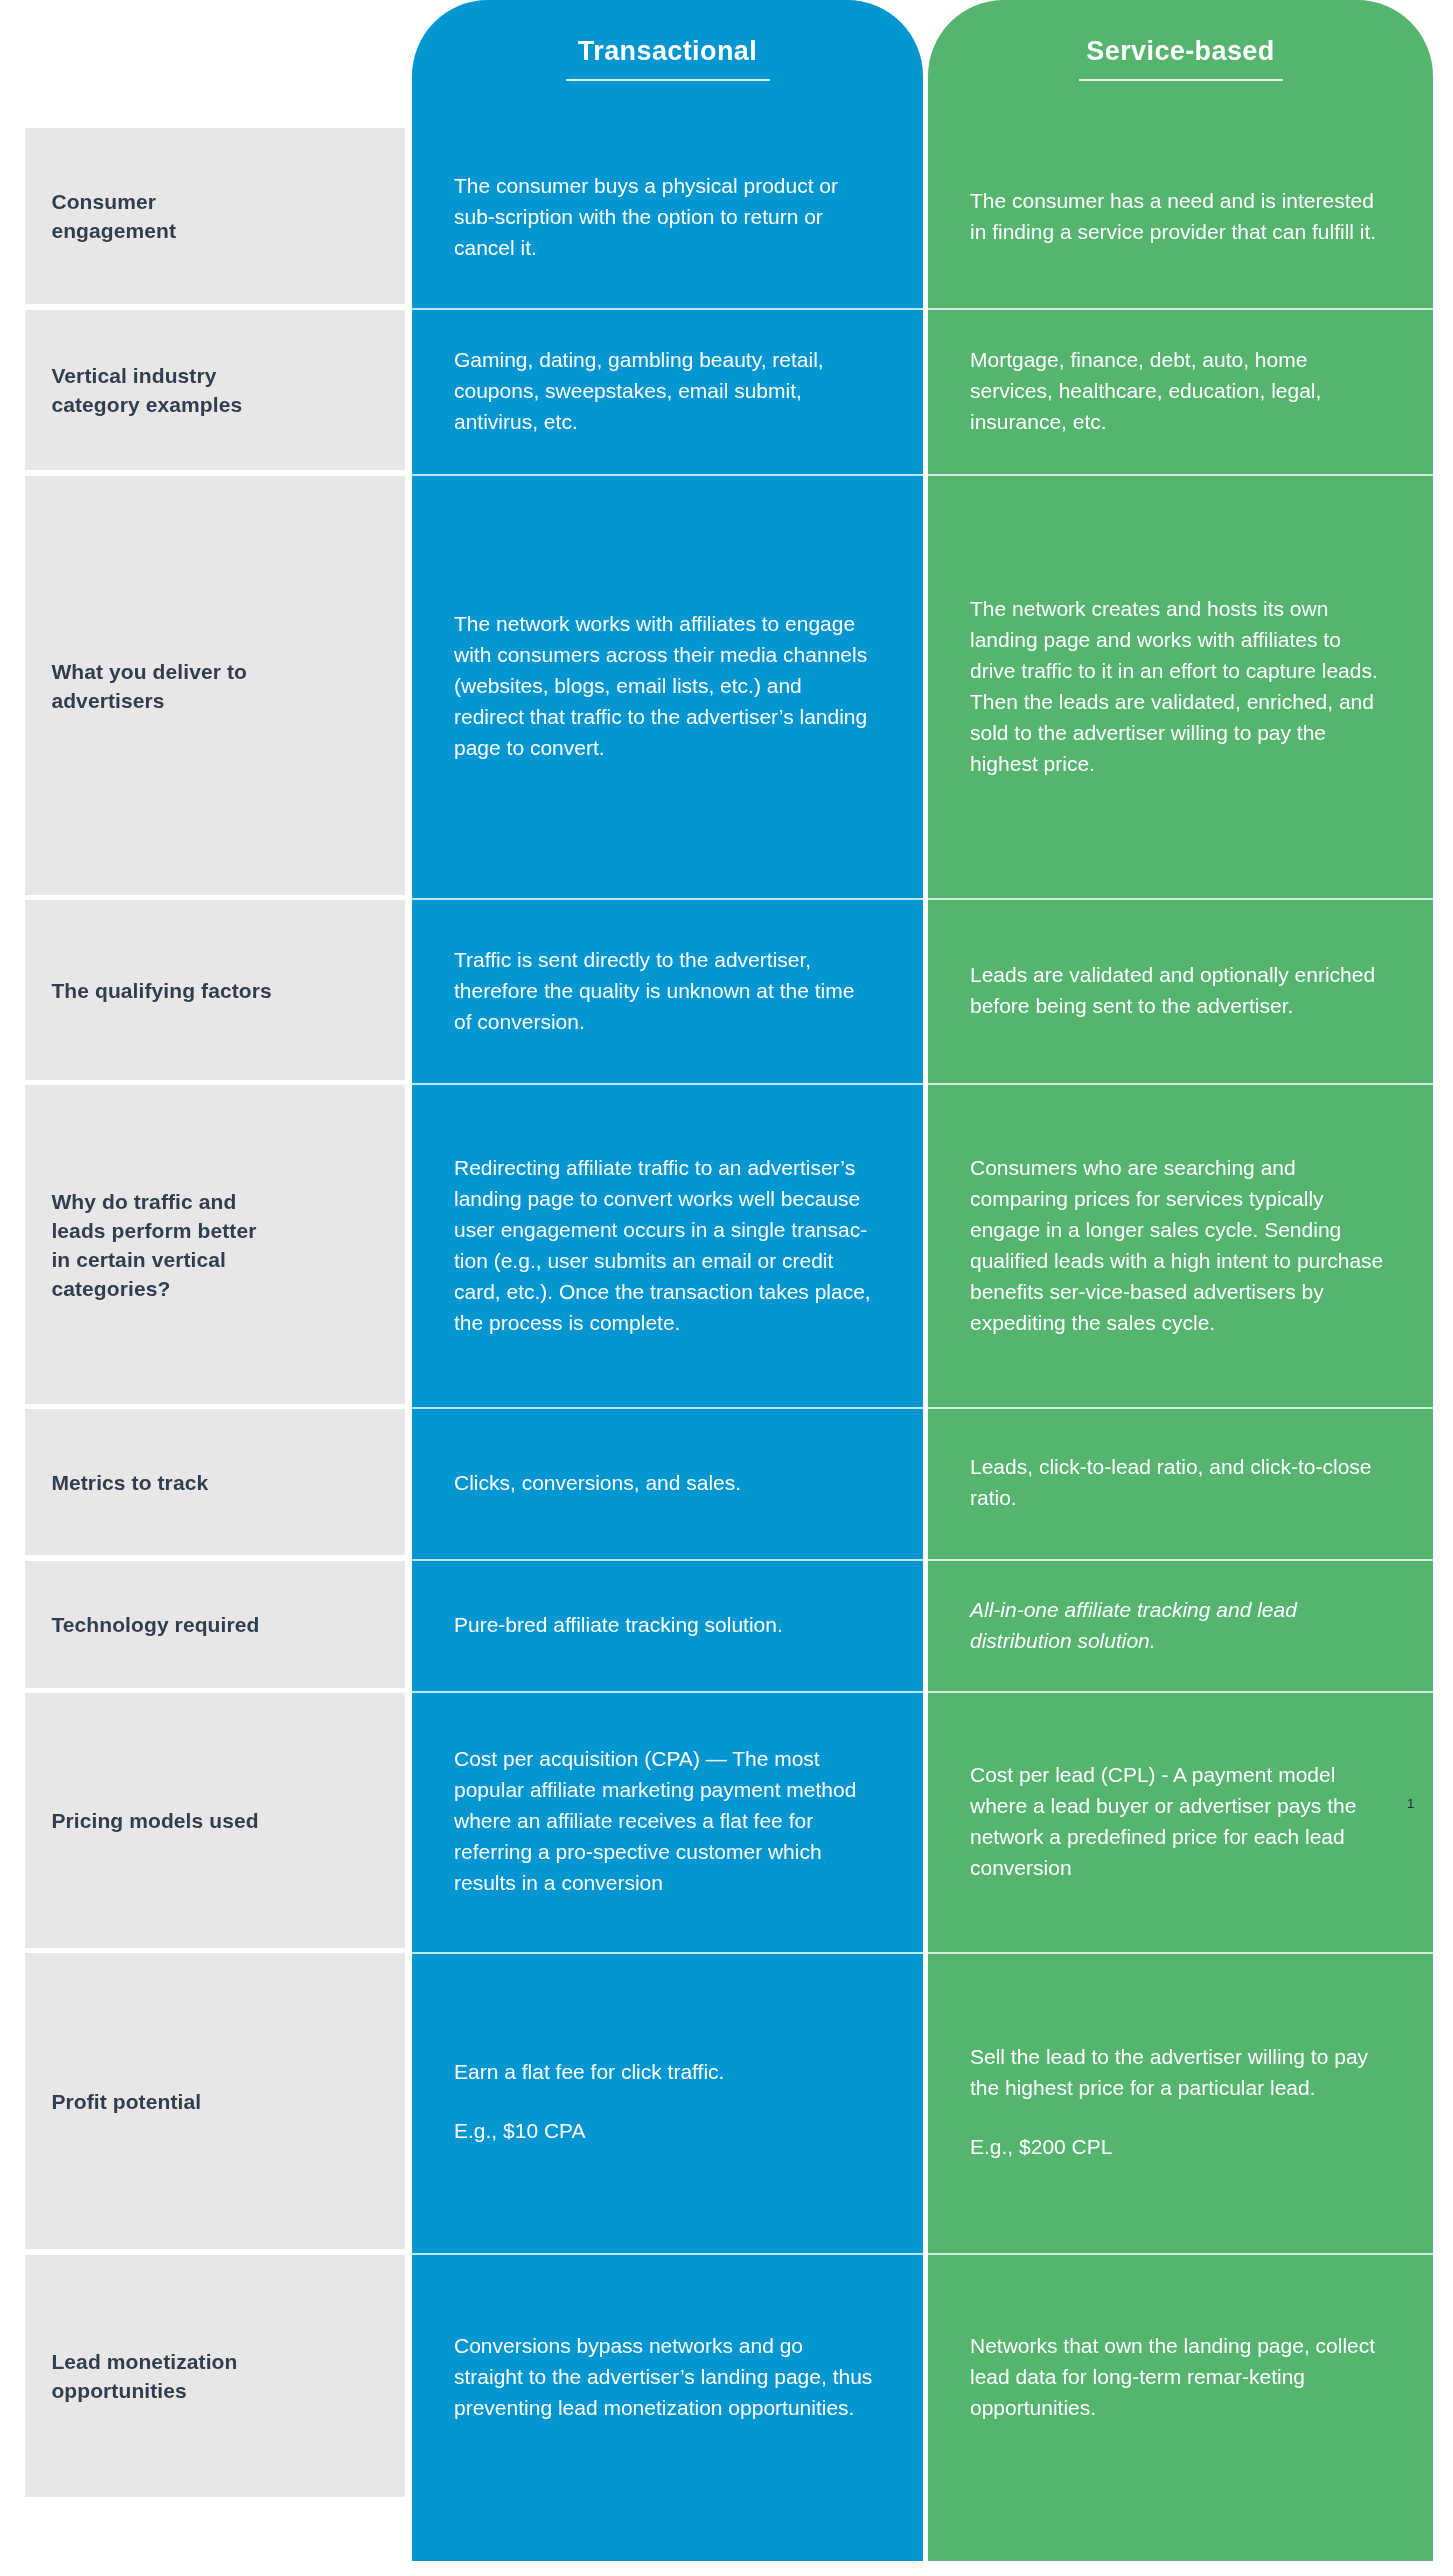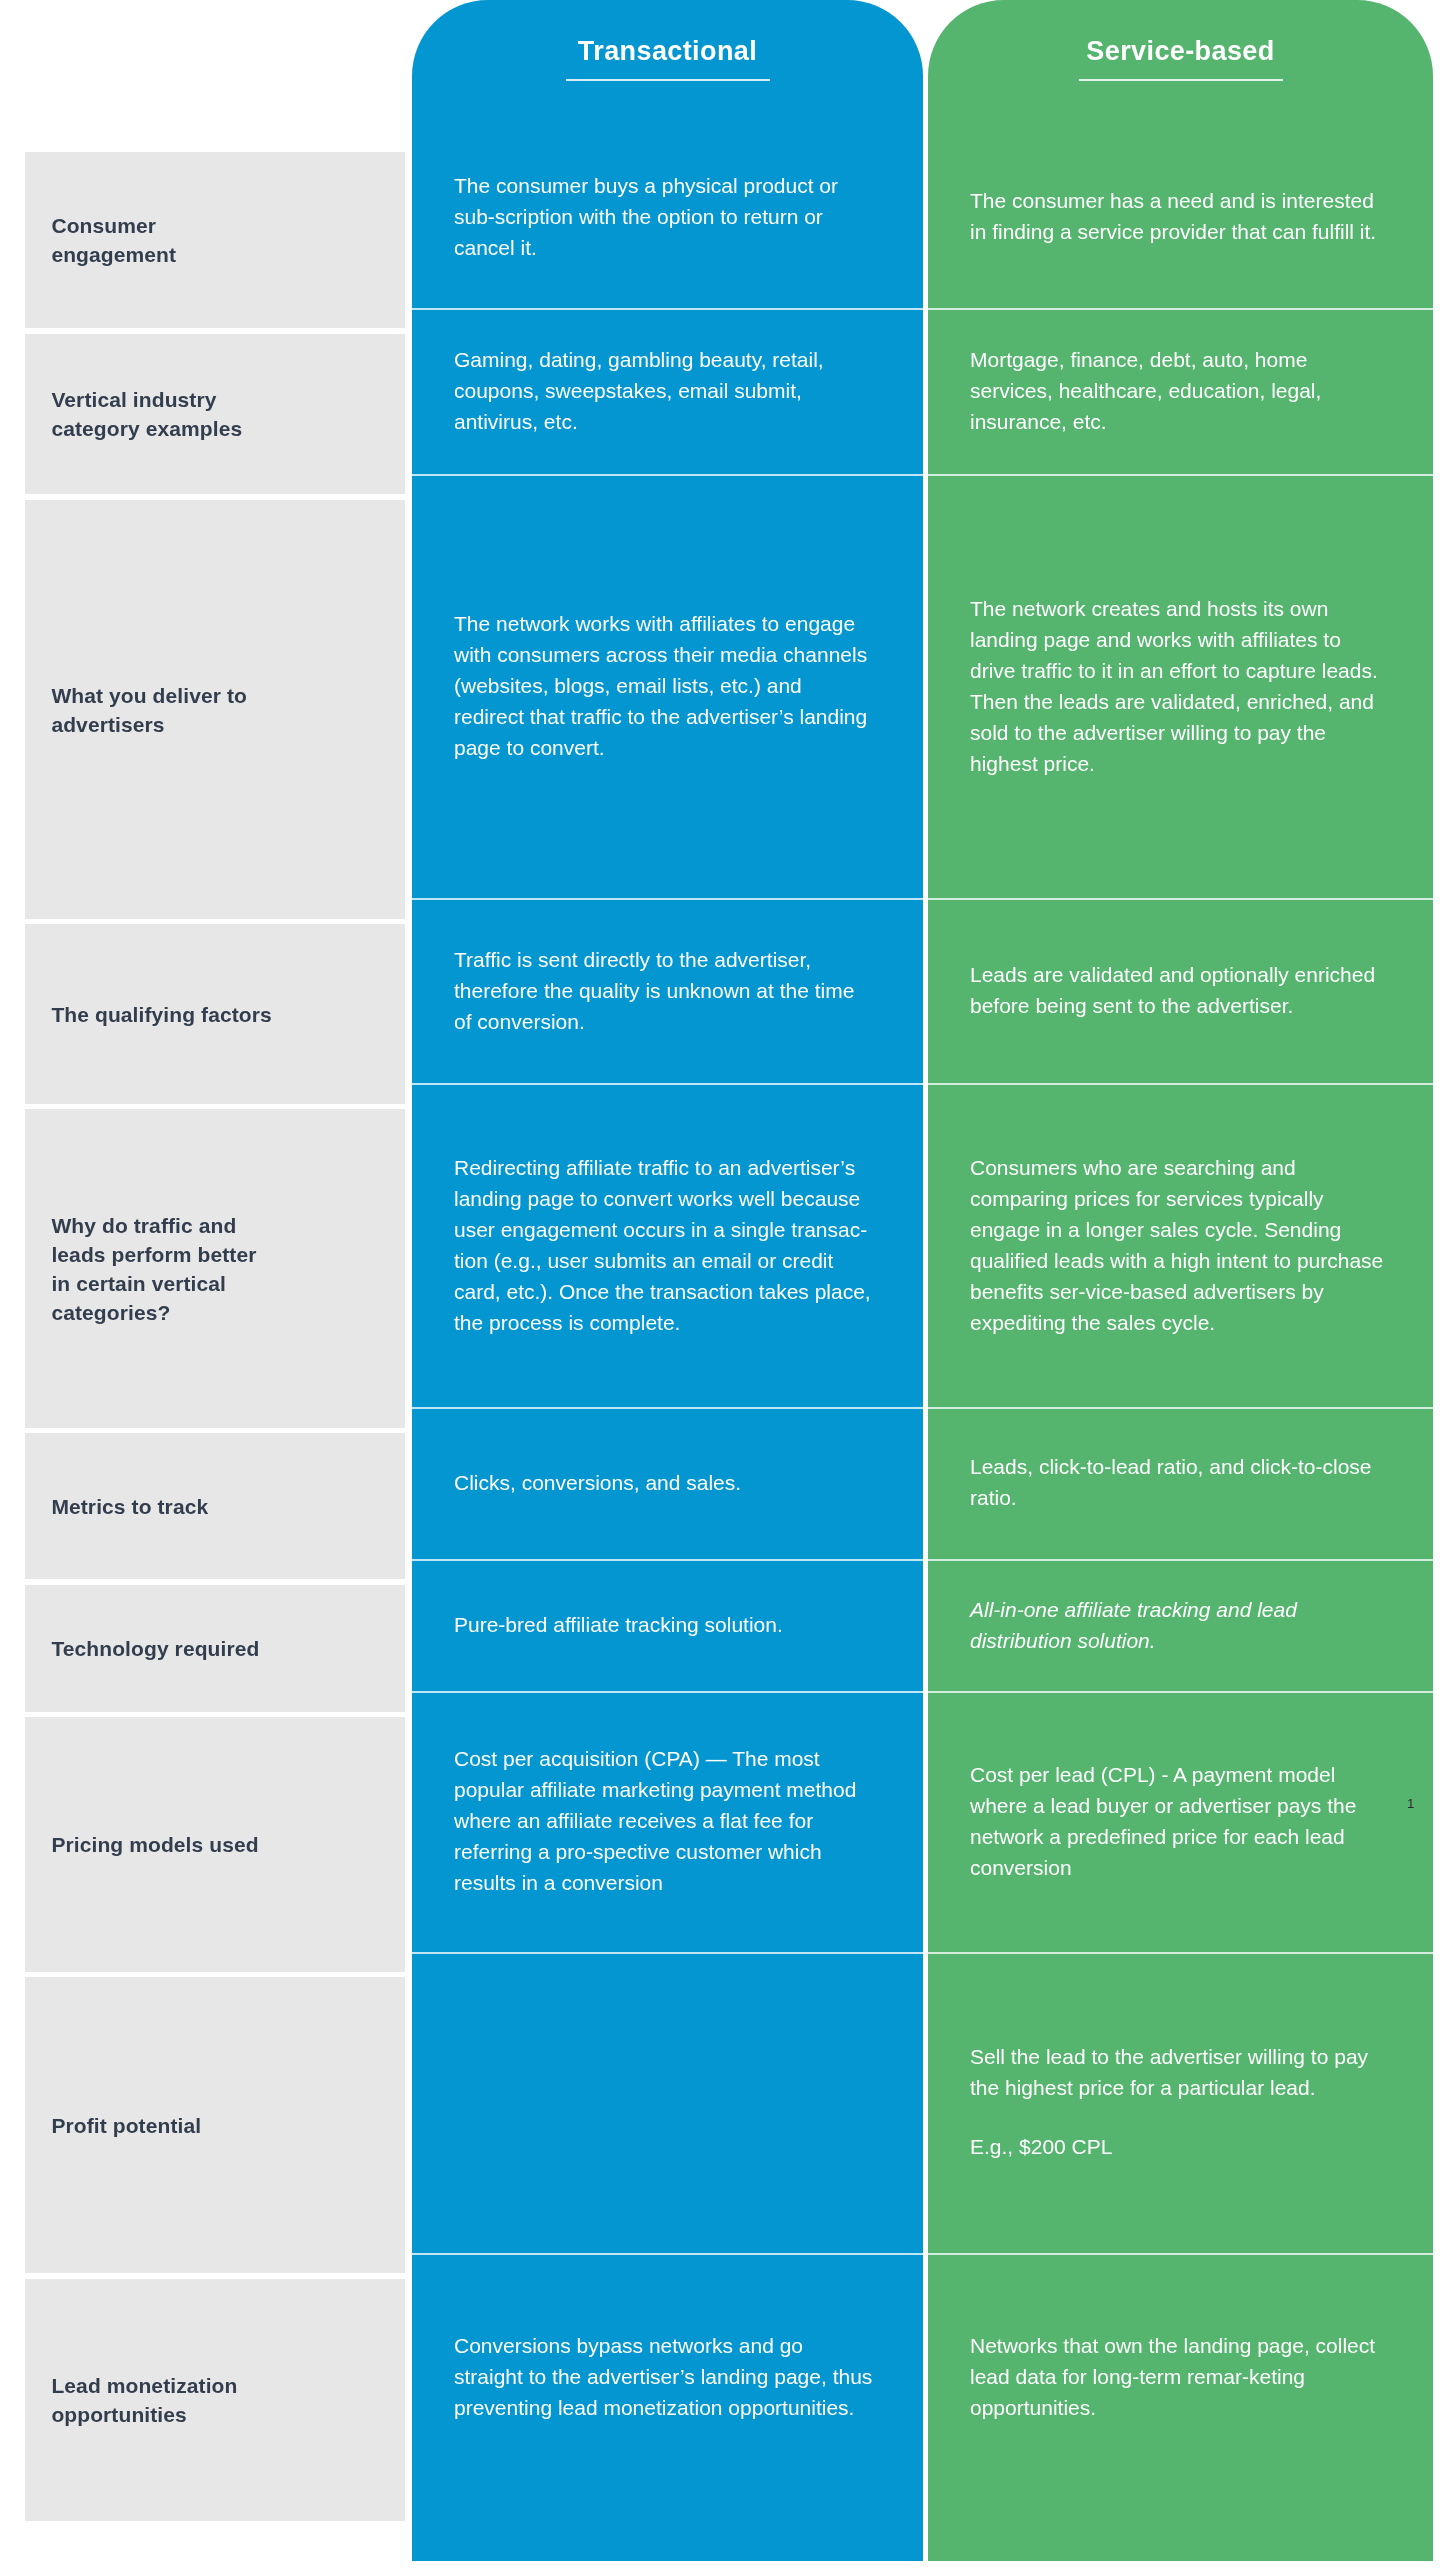--- a/index.html
+++ b/index.html
@@ -80,21 +80,20 @@
   .cell.label {
     left: 25px;
     width: 380px;
     background: #E7E7E7;
     padding: 8.8px 0 8.8px 26.4px;
     color: #323E4E;
     font-size: 21px;
     font-weight: bold;
     line-height: 29px;
     letter-spacing: 0.1px;
-    margin-top: 24px;
   }
 
   
   .cell.blue {
     left: 412px;
     width: 511px;
     padding: 8.8px 46px 8.8px 42px;
     color: #ffffff;
     font-size: 21px;
     line-height: 31px;
@@ -255,20 +254,24 @@
         <div class="cell green" style="height: 255px;">
           <p>Cost per lead (CPL) - A payment model where a lead buyer or advertiser pays the network a predefined price for each lead conversion</p>
         </div>
       </div>
       <div class="row-sep blue" style="top: 1691px;"></div>
       <div class="row-sep green" style="top: 1691px;"></div>
       <div class="row" style="top: 1953px; height: 296px;">
         <div class="cell label" style="height: 296px;">
           <div>Profit potential</div>
         </div>
+        <div class="cell blue" style="height: 296px;">
+          <p>Earn a flat fee for click traffic.</p>
+          <p>E.g., $10 CPA</p>
+        </div>
         <div class="cell green" style="height: 296px;">
           <p>Sell the lead to the advertiser willing to pay the highest price for a particular lead.</p>
           <p>E.g., $200 CPL</p>
         </div>
       </div>
       <div class="row-sep blue" style="top: 1952px;"></div>
       <div class="row-sep green" style="top: 1952px;"></div>
       <div class="row" style="top: 2255px; height: 242px;">
         <div class="cell label" style="height: 242px;">
           <div>Lead monetization</div>

